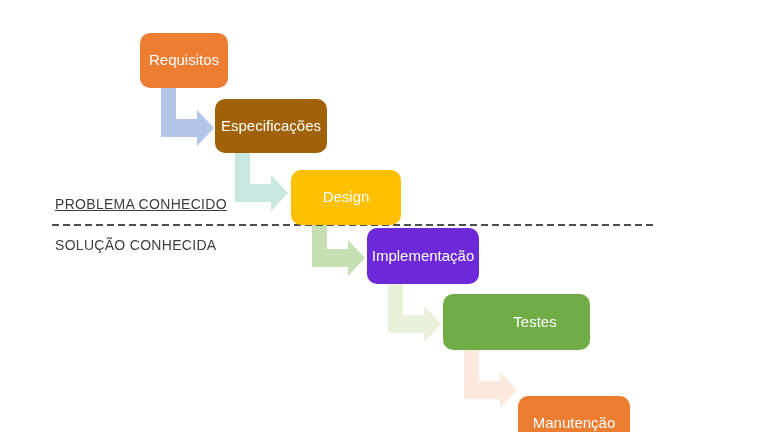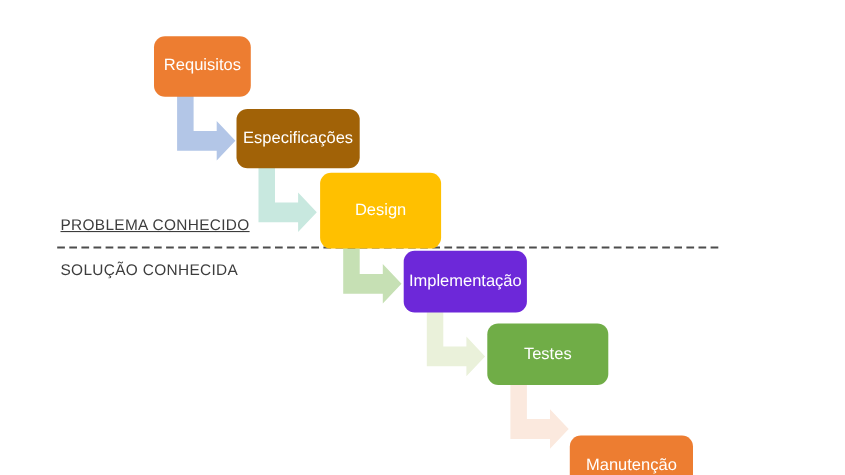--- a/index.html
+++ b/index.html
@@ -23,21 +23,21 @@
     align-items: center;
     justify-content: center;
     color: #ffffff;
     font-size: 15px;
     line-height: 1.1;
     text-align: center;
     z-index: 2;
   }
   .s1 { left: 140px; top: 33px;  width: 88px; height: 55px; }
   .s2 { left: 215px; top: 99px;  width: 112px; height: 54px; }
-  .s3 { left: 291px; top: 157px; width: 110px; height: 69px; align-items: center; }
+  .s3 { left: 291px; top: 170px; width: 110px; height: 55px; align-items: center; }
   .s4 { left: 367px; top: 228px; width: 112px; height: 56px; }
   .s5 { left: 443px; top: 294px; width: 110px; height: 56px; }
   .s6 { left: 518px; top: 361px; width: 112px; height: 55px; margin-top: 35px; }
   .section-label {
     position: absolute;
     left: 55px;
     font-size: 14px;
     letter-spacing: 0.3px;
     color: #3d3d3d;
     z-index: 3;
@@ -74,21 +74,21 @@
   </div>
 
   <div class="stage s3" style="background-color: rgb(255, 192, 0);">
     <span>Design</span>
   </div>
 
   <div class="stage s4" style="background-color: #6d28d9;">
     <span>Implementação</span>
   </div>
 
-  <div class="stage s5" style="background-color: rgb(112, 173, 71);">
+  <div class="stage s5" style="background-color: rgb(112, 173, 71); padding-left: 37px;">
     <span>Testes</span>
   </div>
 
   <div class="stage s6" style="background-color: rgb(237, 125, 49);">
     <span>Manutenção</span>
   </div>
 
 </div>
 
 </body></html>

